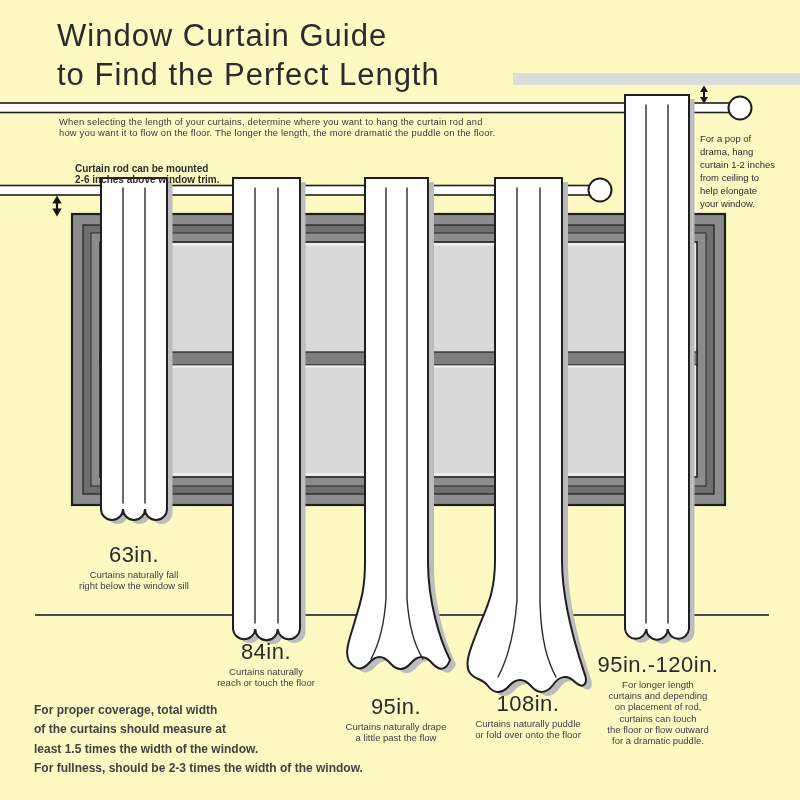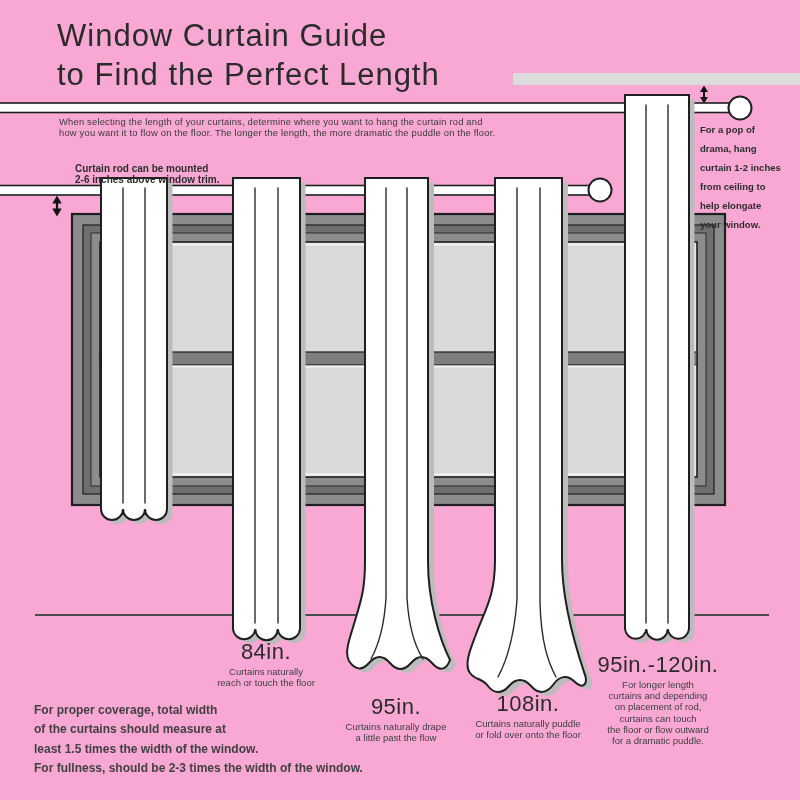--- a/index.html
+++ b/index.html
@@ -1,25 +1,25 @@
 <!DOCTYPE html>
 <html><head>
 <meta charset="utf-8">
 <style>
   html,body{margin:0;padding:0;background:#ffffff;}
   .stage{
-    position:relative;width:800px;height:800px;background:#f9a8d4;overflow:hidden;
+    position:relative;width:800px;height:800px;background:#fef9c3;overflow:hidden;
     font-family:"Liberation Sans", sans-serif;color:#2d2d2d;
   }
   .stage svg{position:absolute;left:0;top:0;}
   .txt{position:absolute;white-space:pre-line;}
   .t-title{left:57px;top:16px;font-size:31px;line-height:39px;font-weight:500;letter-spacing:1px;color:#2b2b2b;}
   .t-intro{left:59px;top:117px;font-size:9.4px;line-height:10.6px;letter-spacing:.2px;color:#3a3a3a;}
   .t-rodnote{left:59px;top:148px;font-size:10px;line-height:10.8px;font-weight:bold;color:#2d2d2d;}
-  .t-ceilnote{left:700px;top:120px;font-size:9.5px;line-height:19px;font-weight:bold;color:#2d2d2d;}
+  .t-ceilnote{left:700px;top:132px;font-size:9.5px;line-height:13px;font-weight:normal;color:#2d2d2d;}
   .t-footer{left:34px;top:701px;font-size:12px;line-height:19.3px;font-weight:bold;color:#414141;}
   .len-label{position:absolute;transform:translateX(-50%);text-align:center;}
   .len-size{font-size:22px;line-height:24px;color:#2b2b2b;letter-spacing:.5px;}
   .len-desc{font-size:9.5px;line-height:11.2px;color:#3e3e3e;white-space:pre-line;margin-top:2px;}
   .lab1{left:134px;top:543px;}
   .lab2{left:266px;top:640px;}
   .lab3{left:396px;top:667px;margin-top:28px;}
   .lab4{left:528px;top:692px;}
   .lab5{left:658px;top:640px;margin-top:13px;}
 </style>
@@ -121,20 +121,25 @@
   <p class="txt t-rodnote" style="margin:16px;">Curtain rod can be mounted
 2-6 inches above window trim.</p>
 
   <p class="txt t-ceilnote" style="margin:0;">For a pop of
 drama, hang
 curtain 1-2 inches
 from ceiling to
 help elongate
 your window.</p>
 
+  <div class="len-label lab1">
+    <div class="len-size">63in.</div>
+    <div class="len-desc">Curtains naturally fall
+right below the window sill</div>
+  </div>
 
   <div class="len-label lab2">
     <div class="len-size">84in.</div>
     <div class="len-desc">Curtains naturally
 reach or touch the floor</div>
   </div>
 
   <div class="len-label lab3">
     <div class="len-size">95in.</div>
     <div class="len-desc">Curtains naturally drape

